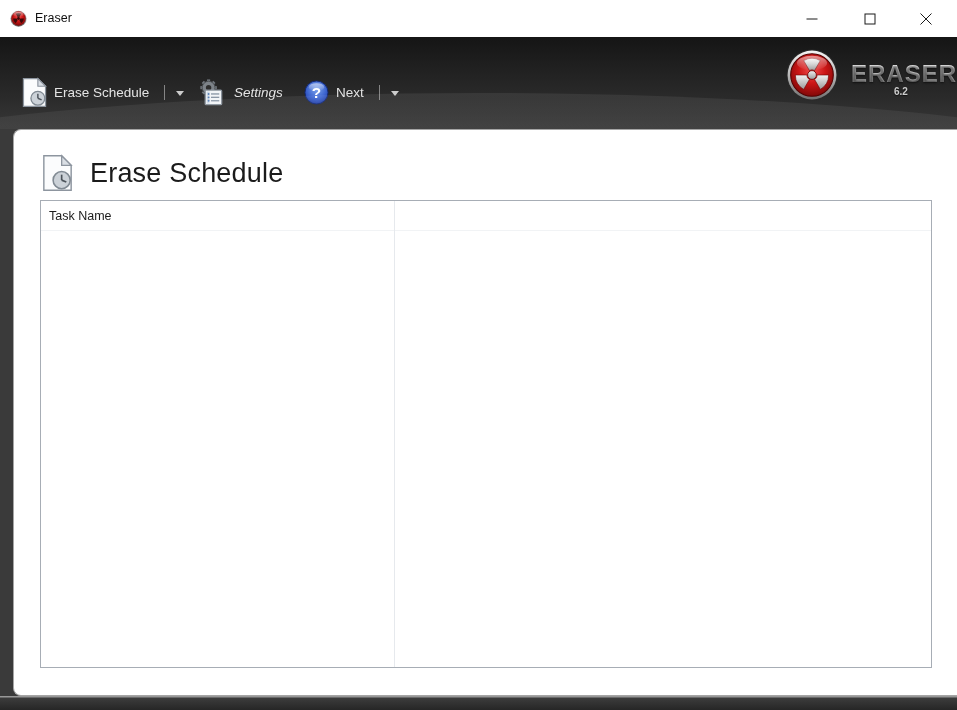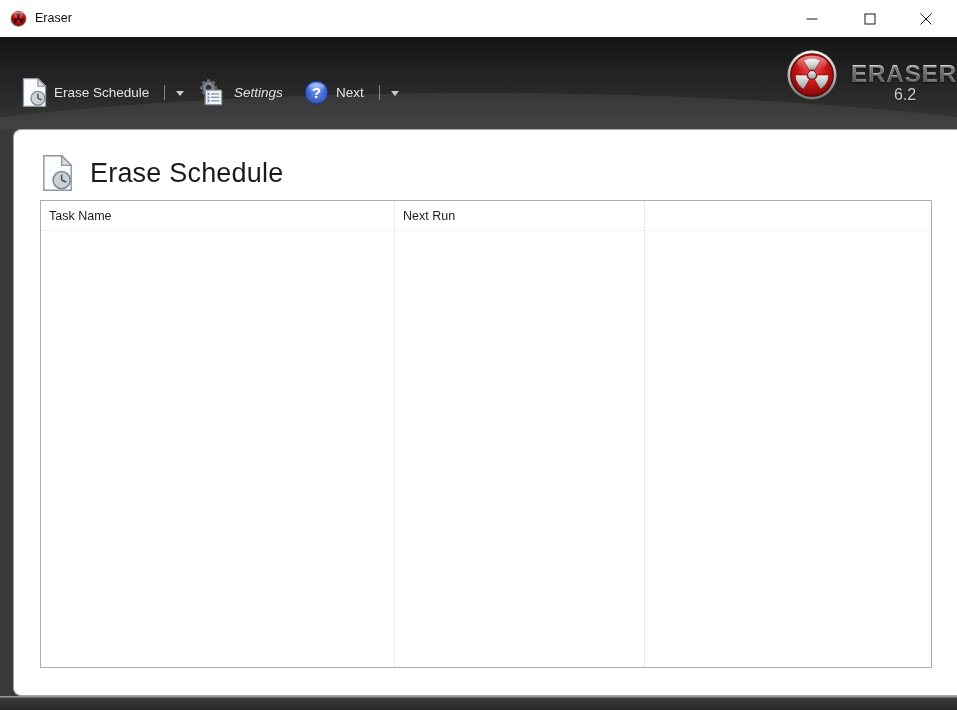--- a/index.html
+++ b/index.html
@@ -58,21 +58,21 @@
     position:absolute; left:851px; top:23px;
     font-size:24px; font-weight:bold; letter-spacing:1px;
     color:#d9d9d9;
     background:linear-gradient(180deg,#fbfbfb 15%, #cfcfcf 55%, #8e8e8e 100%);
     -webkit-background-clip:text; background-clip:text;
     -webkit-text-fill-color:transparent;
     text-shadow:0 1px 2px rgba(0,0,0,0.55);
   }
   .logo-version {
     position:absolute; left:894px; top:49px;
-    font-size:16px; font-weight:normal; color:#cdcdcd;
+    font-size:10px; font-weight:bold; color:#cdcdcd;
     text-shadow:0 1px 1px rgba(0,0,0,0.6);
   }
 
   
   .frame-bg { position:absolute; top:129px; left:0; width:957px; height:567px; background:#3a3a3a; }
   .panel {
     position:absolute; top:129px; left:13px; width:944px; height:567px;
     background:#ffffff;
     border:1px solid #a5a5a5; border-right:none;
     border-radius:8px 0 0 8px;
@@ -247,23 +247,20 @@
       <line x1="16.5" y1="22" x2="16.5" y2="17.4" stroke="#4d545b" stroke-width="1.4"></line>
       <line x1="16.5" y1="22" x2="20.4" y2="23.6" stroke="#4d545b" stroke-width="1.4"></line>
     </svg>
     <span class="h-text">Erase Schedule</span>
   </div>
 
   <div class="task-table">
     <div class="t-col c0">
       <div class="t-head">Task Name</div>
     </div>
-    <div class="t-col c1">
-      <div class="t-head">Next Run</div>
-    </div>
     <div class="t-col c3">
       <div class="t-head"></div>
     </div>
   </div>
 
 </div>
 
 <div class="footer"></div>
 
 </body></html>

